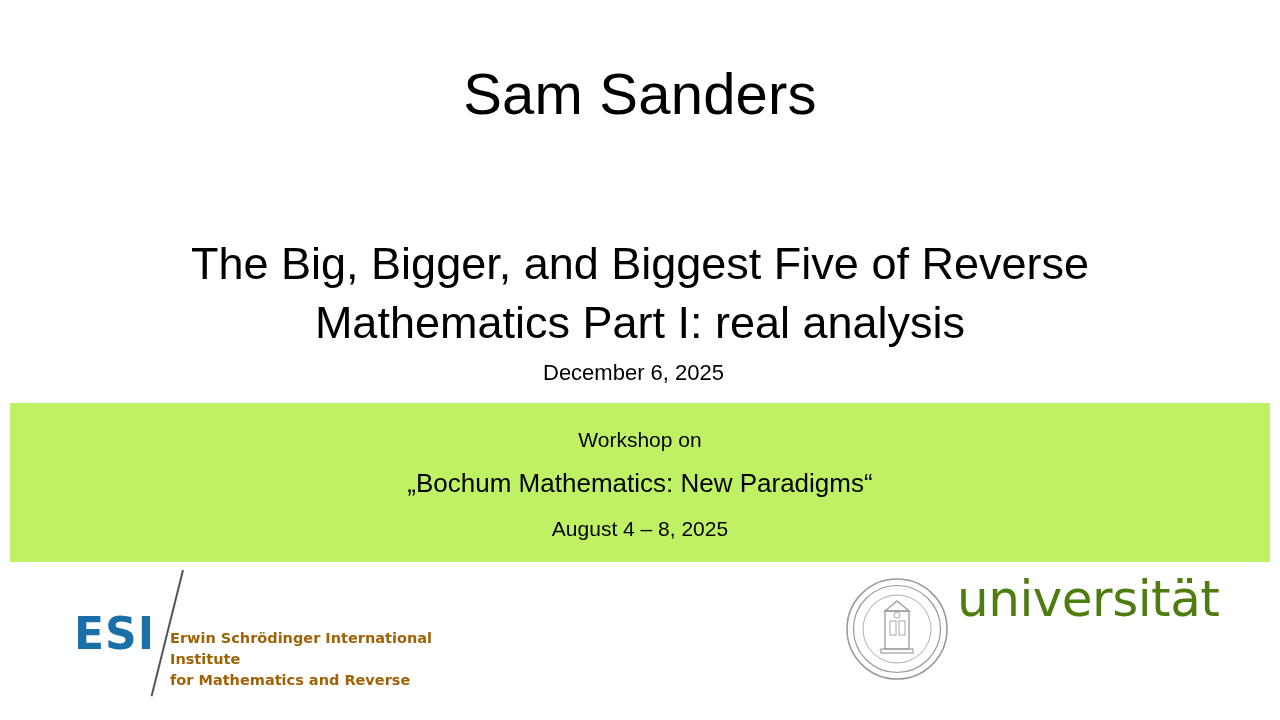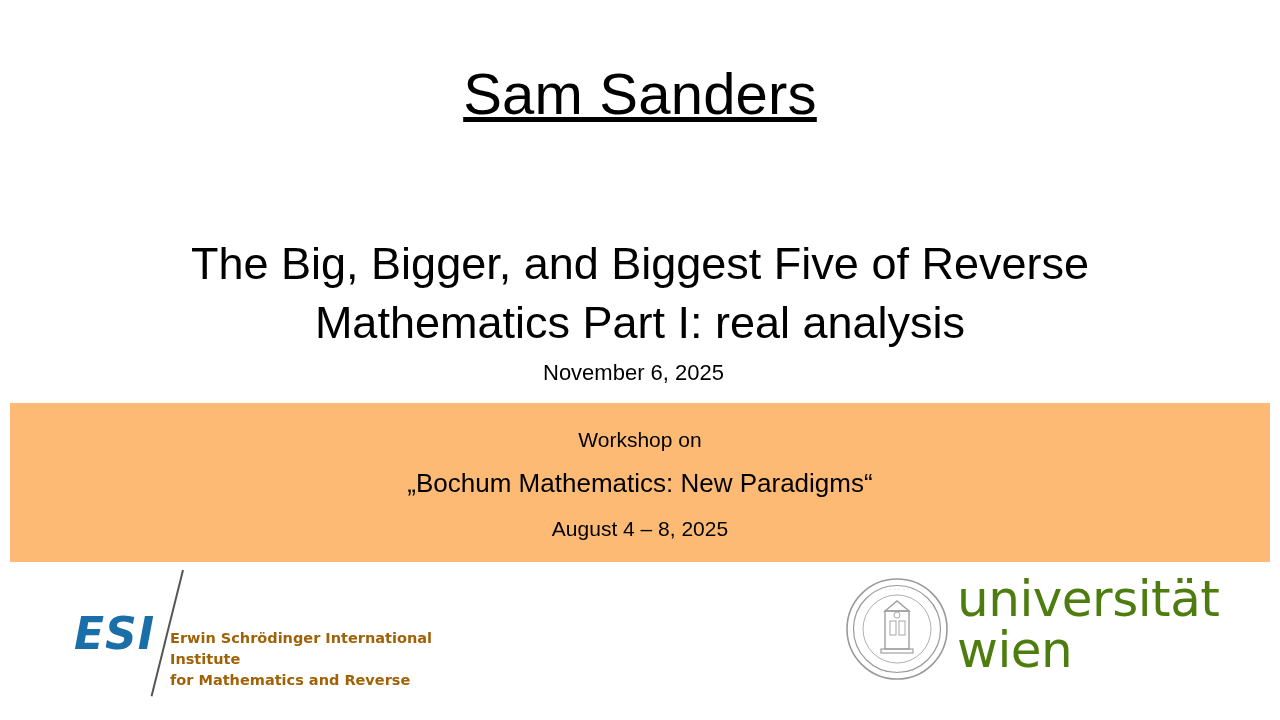--- a/index.html
+++ b/index.html
@@ -25,21 +25,20 @@
   .speaker {
     position: absolute;
     top: 64px;
     left: 0;
     width: 1280px;
     text-align: center;
     font-size: 58px;
     line-height: 1.05;
     font-weight: normal;
     letter-spacing: 0.2px;
-    text-decoration: underline;
   }
   .affiliation {
     position: absolute;
     top: 157px;
     left: 0;
     width: 1280px;
     text-align: center;
     font-size: 27px;
     line-height: 1.1;
   }
@@ -63,21 +62,21 @@
     font-size: 22px;
   }
 
   
   .band {
     position: absolute;
     top: 403px;
     left: 10px;
     width: 1260px;
     height: 159px;
-    background: #fdba74;
+    background: #bef264;
   }
   .band-line {
     position: absolute;
     width: 100%;
     text-align: center;
   }
   .band-line.l1 { top: 25px; font-size: 21px; }
   .band-line.l2 { top: 65px; font-size: 26px; }
   .band-line.l3 { top: 114px; font-size: 21px; }
 
@@ -88,21 +87,20 @@
     top: 570px;
     width: 420px;
     height: 130px;
   }
   .esi-word {
     position: absolute;
     left: 0;
     top: 38px;
     font-family: "DejaVu Sans", sans-serif;
     font-weight: bold;
-    font-style: italic;
     font-size: 44px;
     color: #1a6fa8;
     letter-spacing: 1px;
   }
   .esi-slash {
     position: absolute;
     left: 108px;
     top: 0px;
     width: 2px;
     height: 130px;
@@ -151,21 +149,21 @@
 </head>
 <body>
 
 <div class="slide">
 
   <div class="speaker">Sam Sanders</div>
 
 
   <div class="talk-title">The Big, Bigger, and Biggest Five of Reverse Mathematics Part I: real analysis</div>
 
-  <div class="date-main">November 6, 2025</div>
+  <div class="date-main">December 6, 2025</div>
 
   <div class="band">
     <div class="band-line l1">Workshop on</div>
     <div class="band-line l2">„Bochum Mathematics: New Paradigms“</div>
     <div class="band-line l3">August 4 – 8, 2025</div>
   </div>
 
   <div class="esi-logo">
     <div class="esi-word">ESI</div>
     <div class="esi-slash"></div>
@@ -188,17 +186,16 @@
         <circle cx="52" cy="38" r="3" fill="none" stroke="#a8a8a8" stroke-width="1"></circle>
         <rect x="36" y="72" width="32" height="4" fill="none" stroke="#a0a0a0" stroke-width="1.2"></rect>
       </g>
       <g fill="#9f9f9f" font-size="5" font-family="DejaVu Sans, sans-serif">
         <text x="52" y="14" text-anchor="middle">◦ ◦ ◦ ◦ ◦ ◦ ◦ ◦</text>
         <text x="52" y="96" text-anchor="middle">◦ ◦ ◦ ◦ ◦ ◦ ◦ ◦</text>
       </g>
     </svg>
     <div class="uni-words">
       <span class="w1">universität</span>
-      <span class="w2">wien</span>
     </div>
   </div>
 
 </div>
 
 </body></html>

